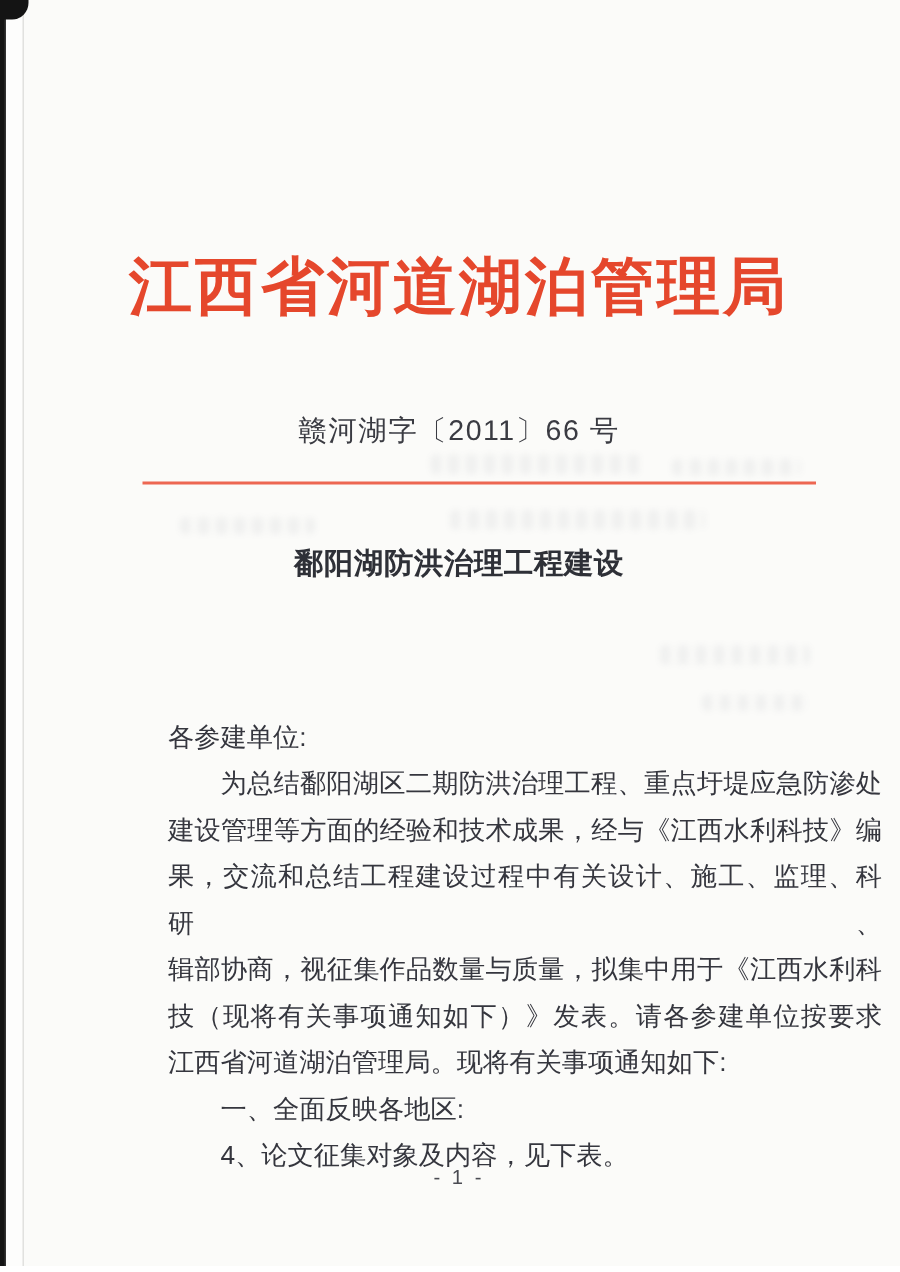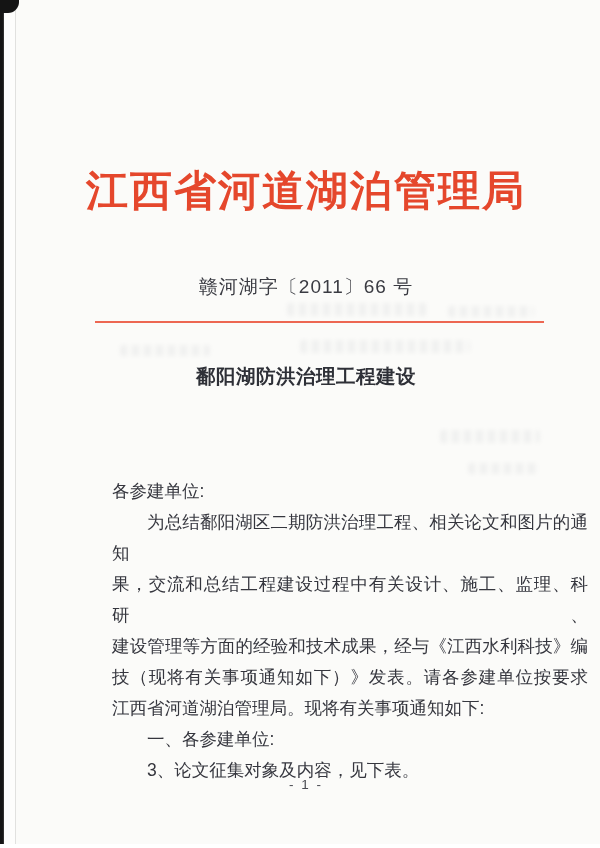--- a/index.html
+++ b/index.html
@@ -144,25 +144,26 @@
 
   <div class="red-rule"></div>
 
   <div class="doc-title">
       <div>鄱阳湖防洪治理工程建设</div>
     </div>
 
   <div class="doc-body">
     <div>各参建单位:</div>
     <div class="paragraph">
-        <div>为总结鄱阳湖区二期防洪治理工程、相关论文和图片的通知</div>
+        <div>为总结鄱阳湖区二期防洪治理工程、重点圩堤应急防渗处</div>
+        <div>建设管理等方面的经验和技术成果，经与《江西水利科技》编</div>
         <div>果，交流和总结工程建设过程中有关设计、施工、监理、科研、</div>
-        <div>建设管理等方面的经验和技术成果，经与《江西水利科技》编</div>
+        <div>辑部协商，视征集作品数量与质量，拟集中用于《江西水利科</div>
         <div>技（现将有关事项通知如下）》发表。请各参建单位按要求</div>
         <div>江西省河道湖泊管理局。现将有关事项通知如下:</div>
       </div>
-    <div class="indent-2em">一、各参建单位:</div>
-    <div class="indent-2em">3、论文征集对象及内容，见下表。</div>
+    <div class="indent-2em">一、全面反映各地区:</div>
+    <div class="indent-2em">4、论文征集对象及内容，见下表。</div>
   </div>
 
   <div class="page-number">- 1 -</div>
 
 </div>
 
 </body></html>

